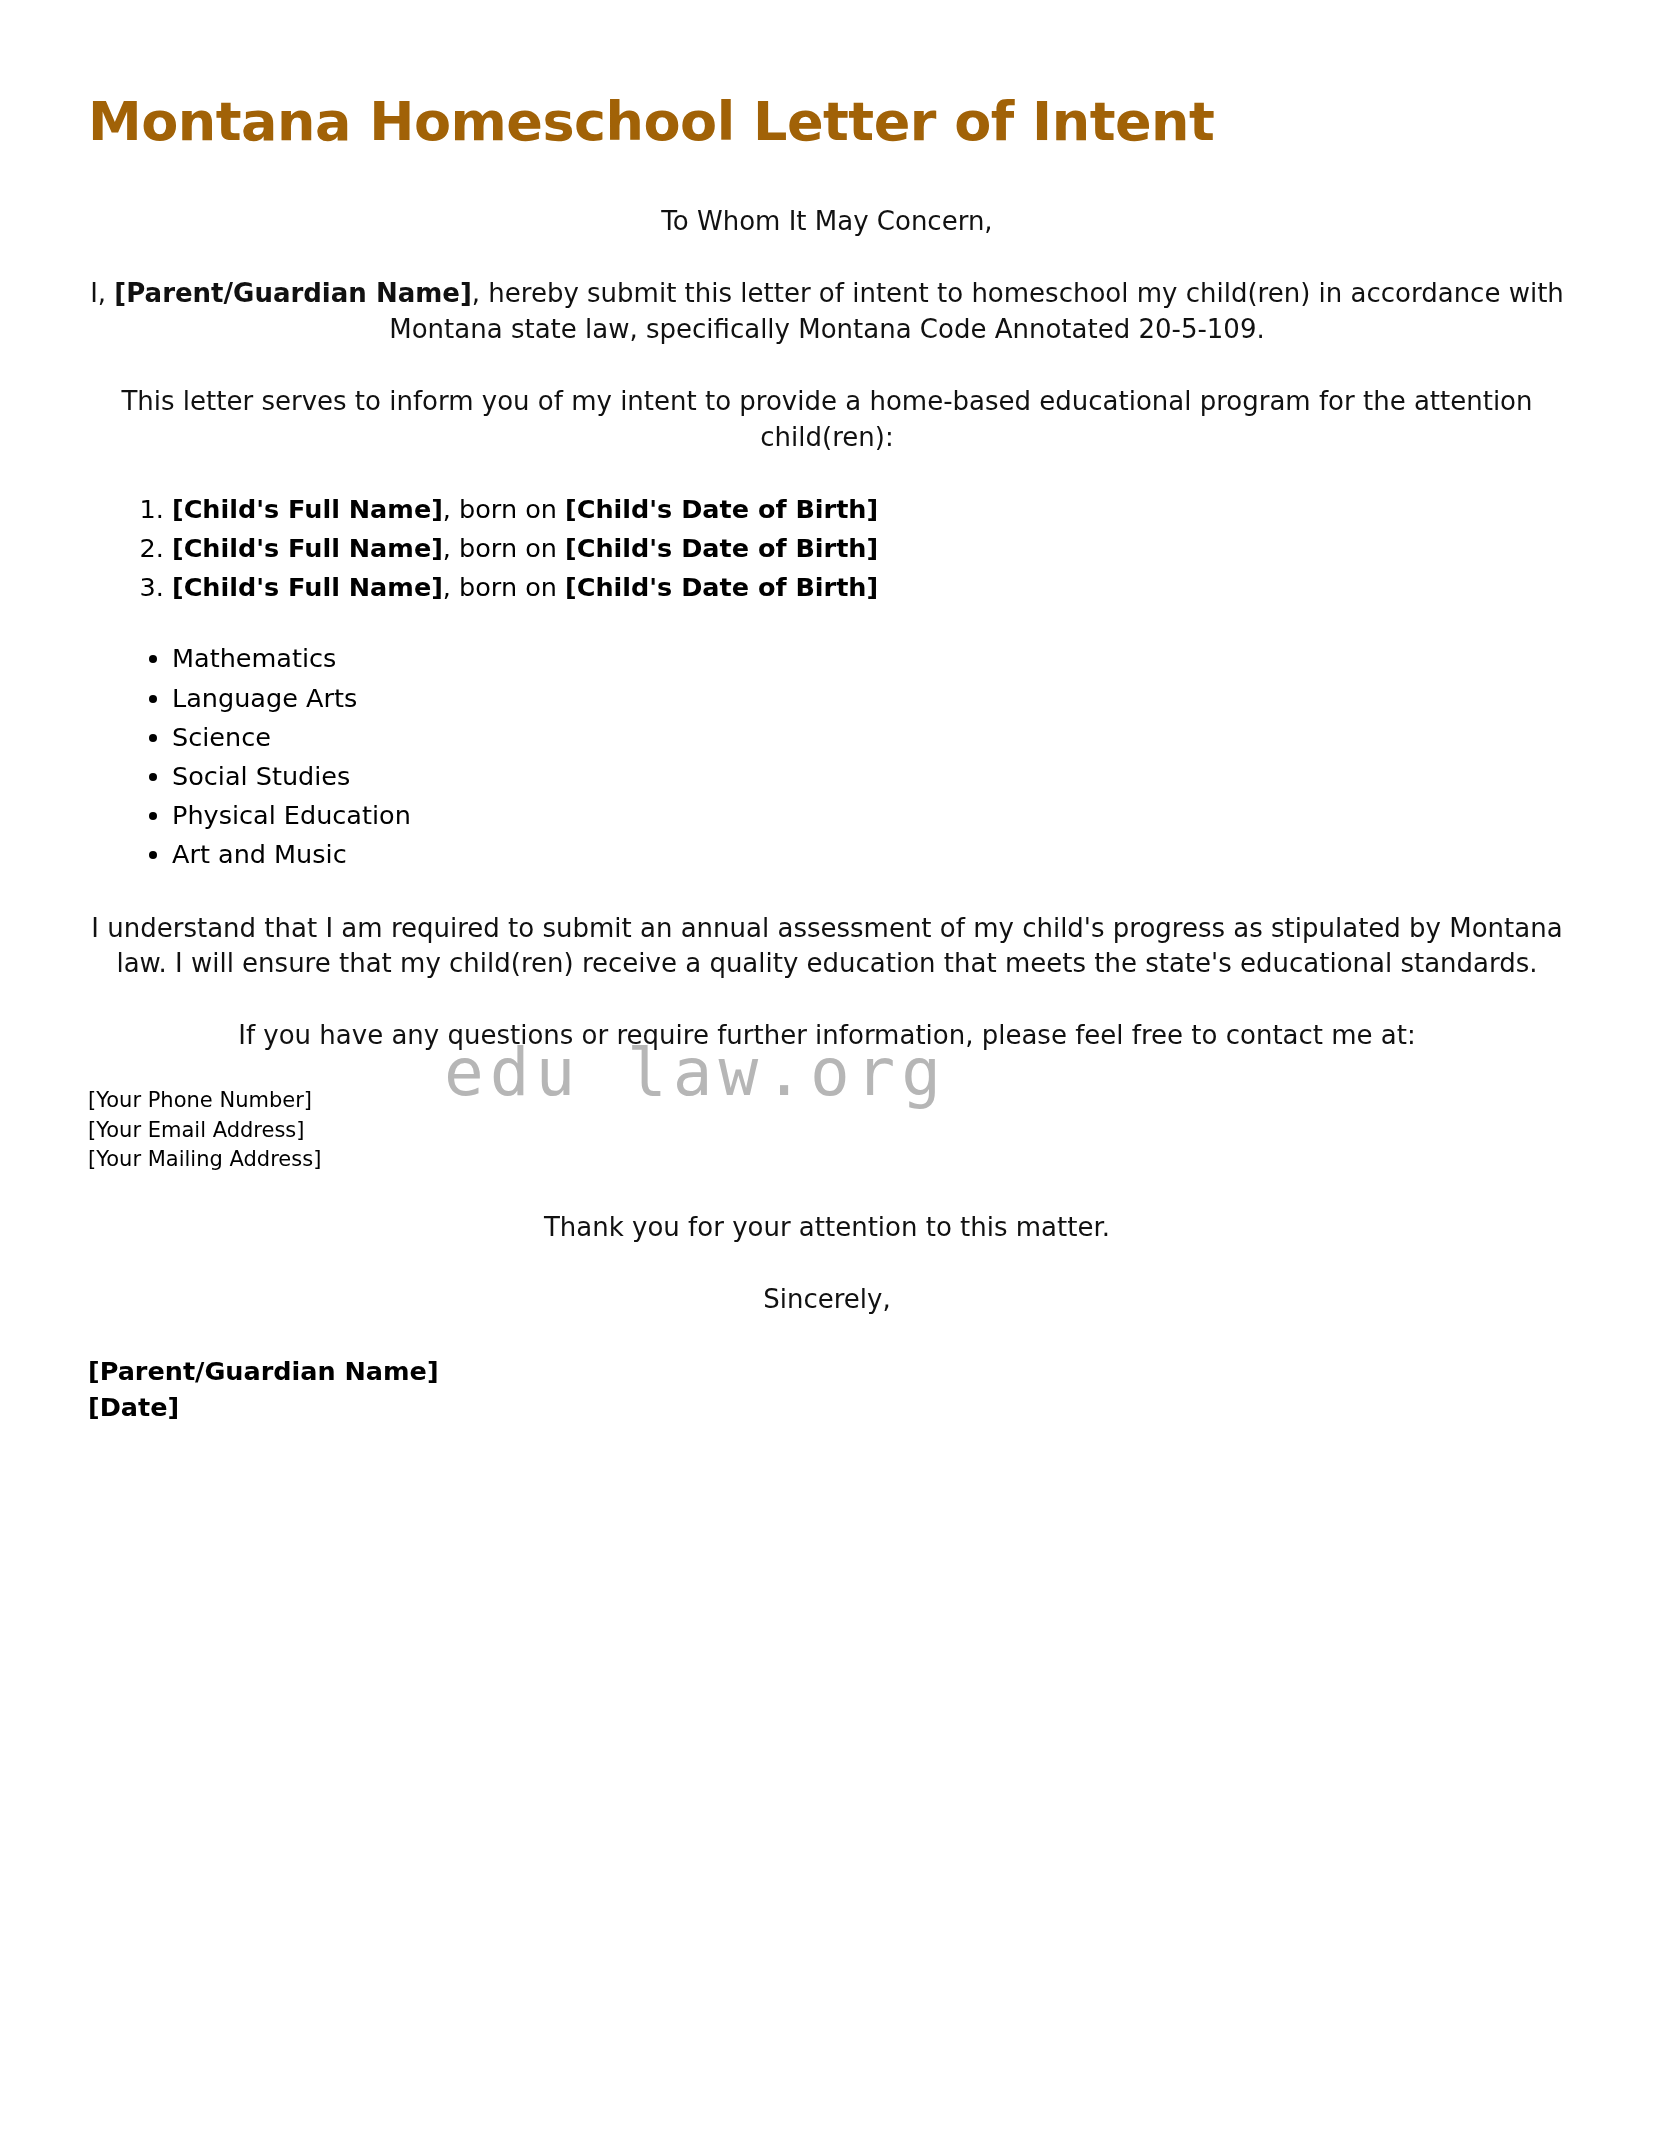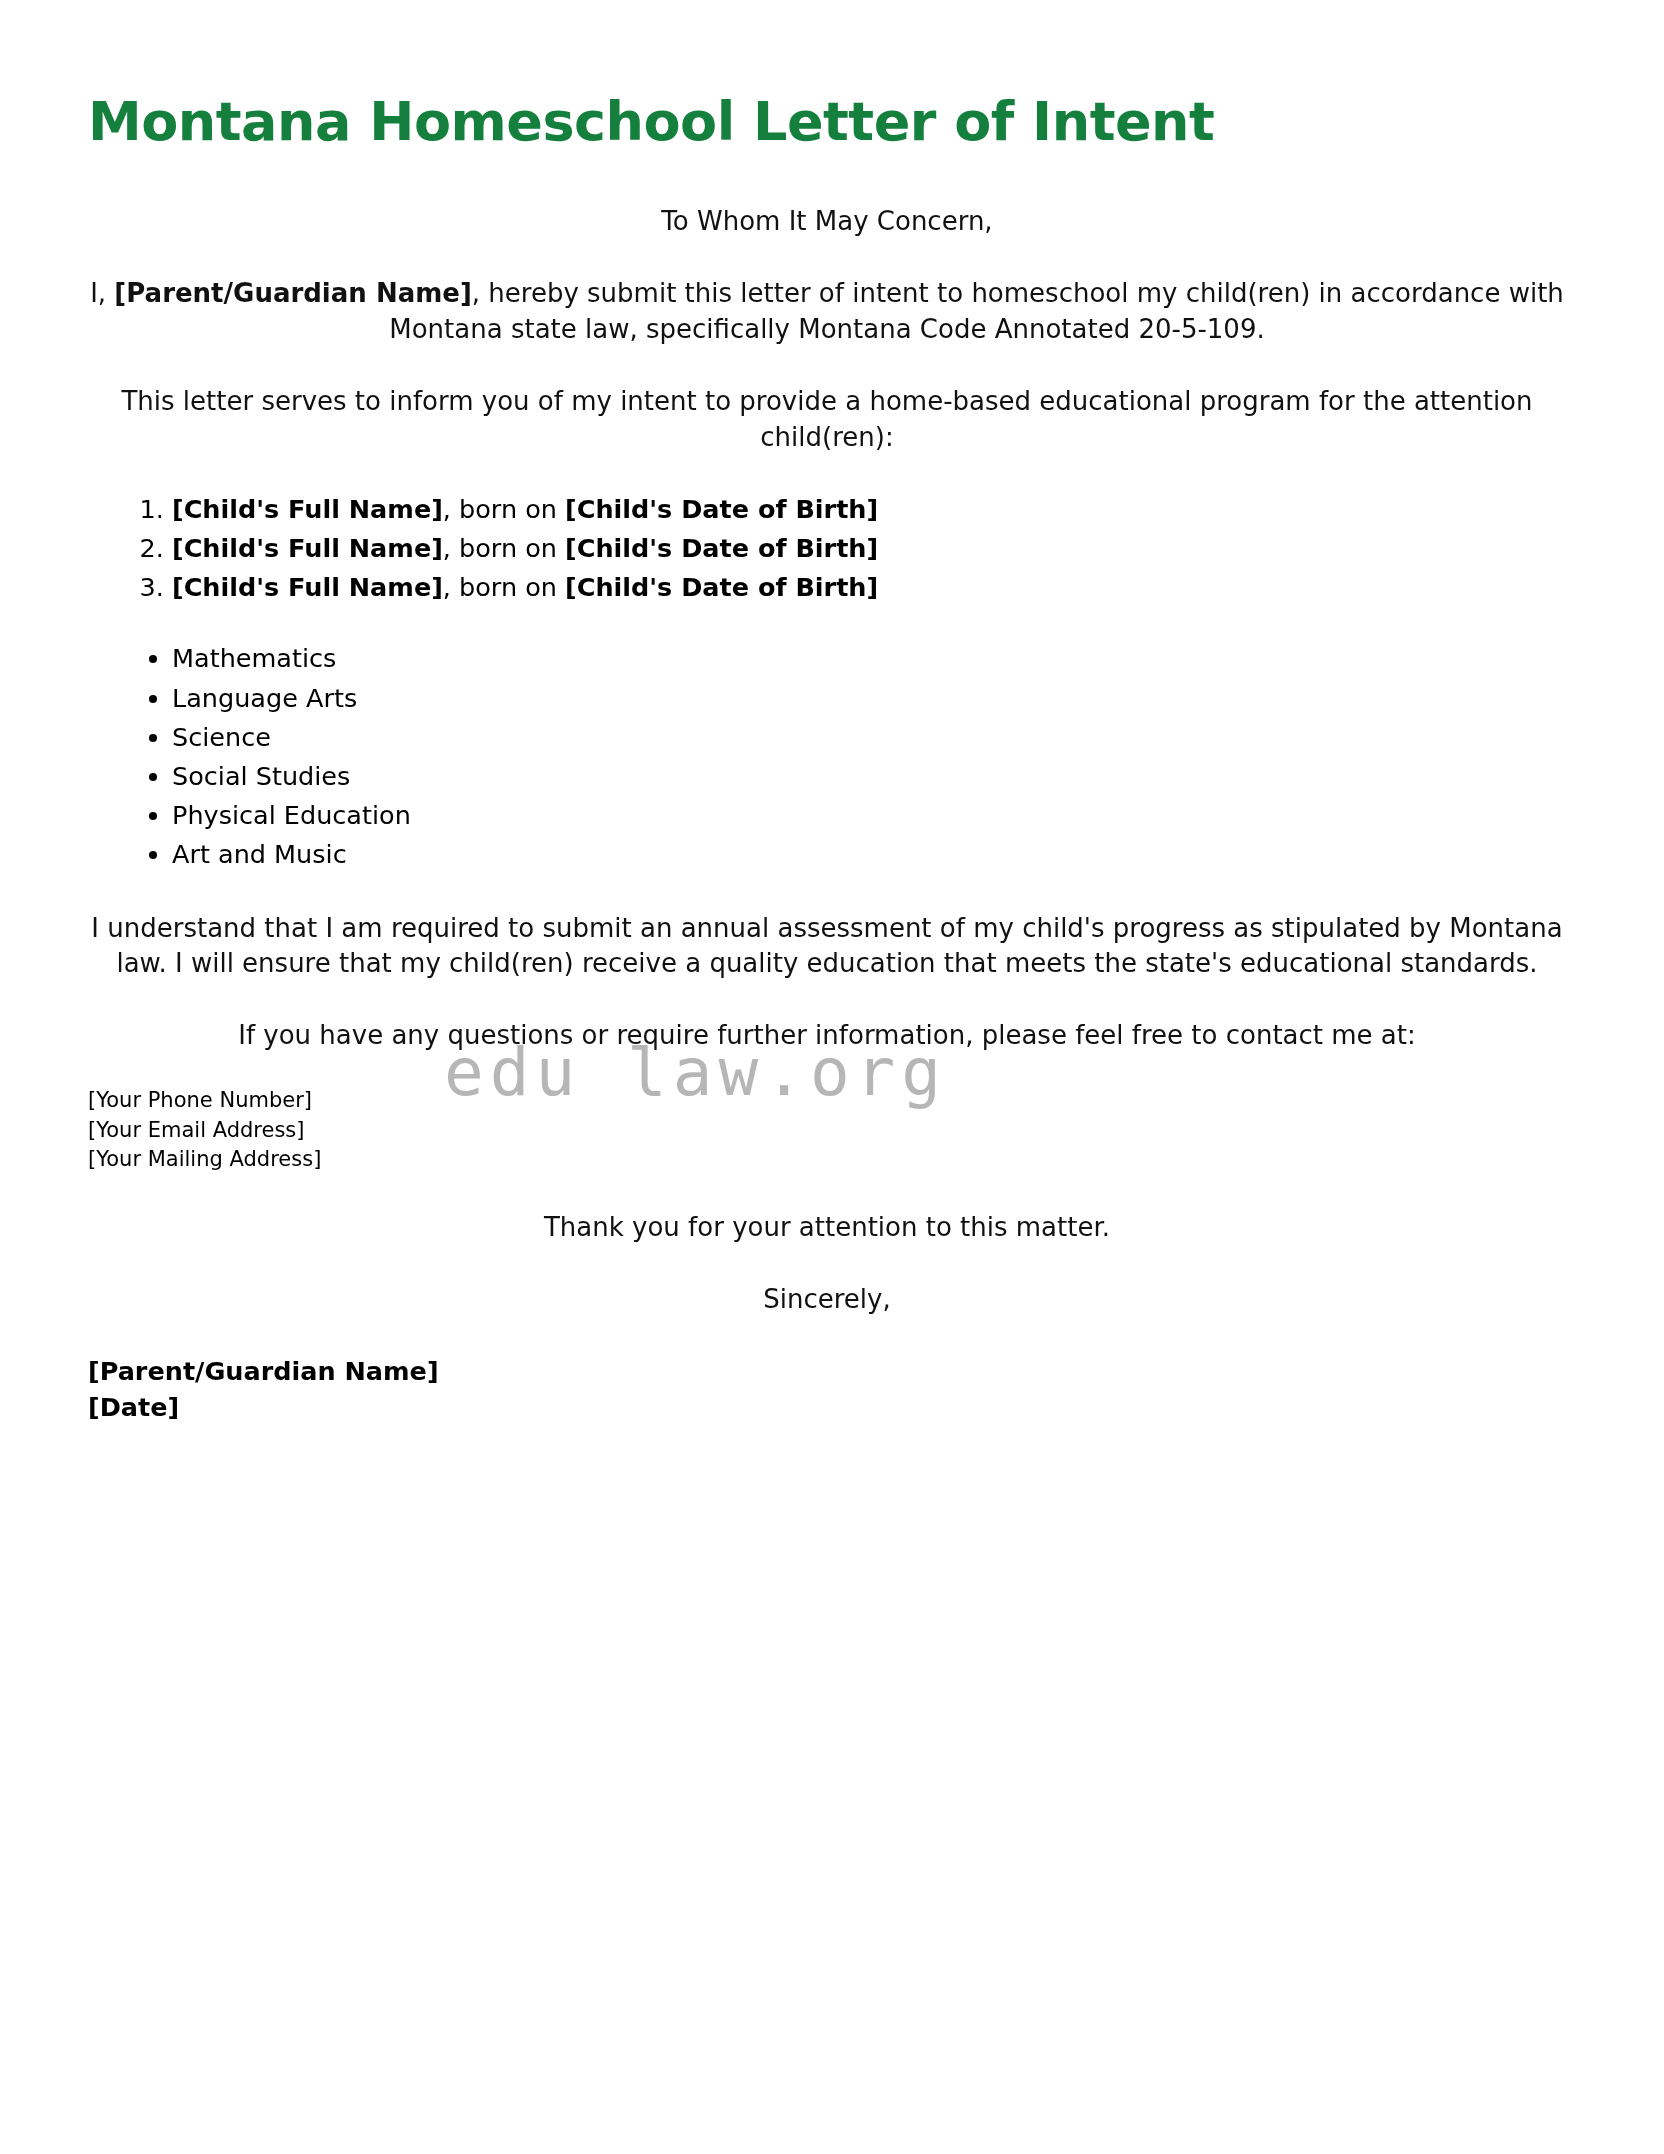--- a/index.html
+++ b/index.html
@@ -21,21 +21,21 @@
     height: 2154px;
     box-sizing: border-box;
     padding: 92px 88px 0 88px;
   }
   .doc-title {
     font-size: 54px;
     font-weight: bold;
     line-height: 1.12;
     letter-spacing: -0.5px;
     margin: 0 0 52px 0;
-    color: #15803d;
+    color: #a16207;
   }
   p.para {
     font-size: 26px;
     line-height: 1.38;
     margin: 0 0 36px 0;
     max-width: 1478px;
     color: #111;
     text-align: center;
   }
   p.tight {

